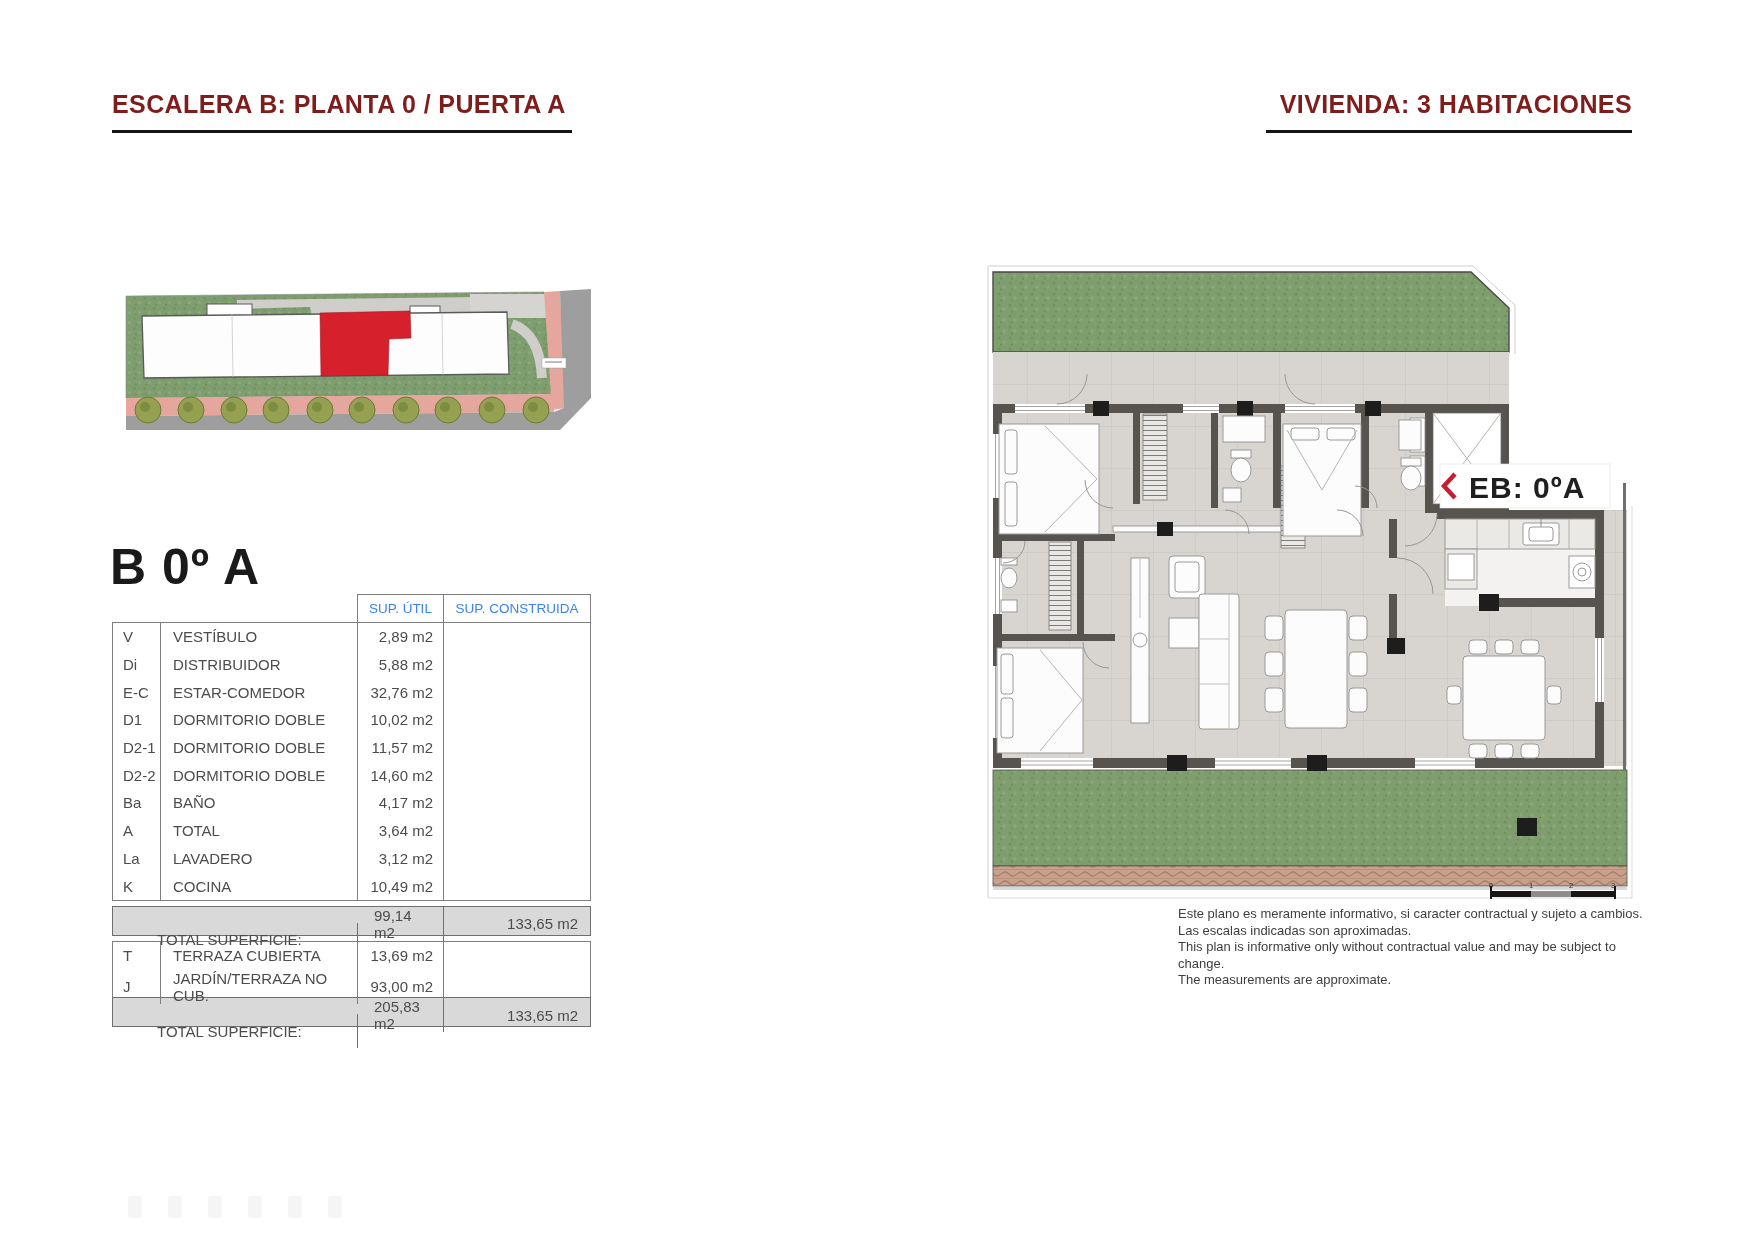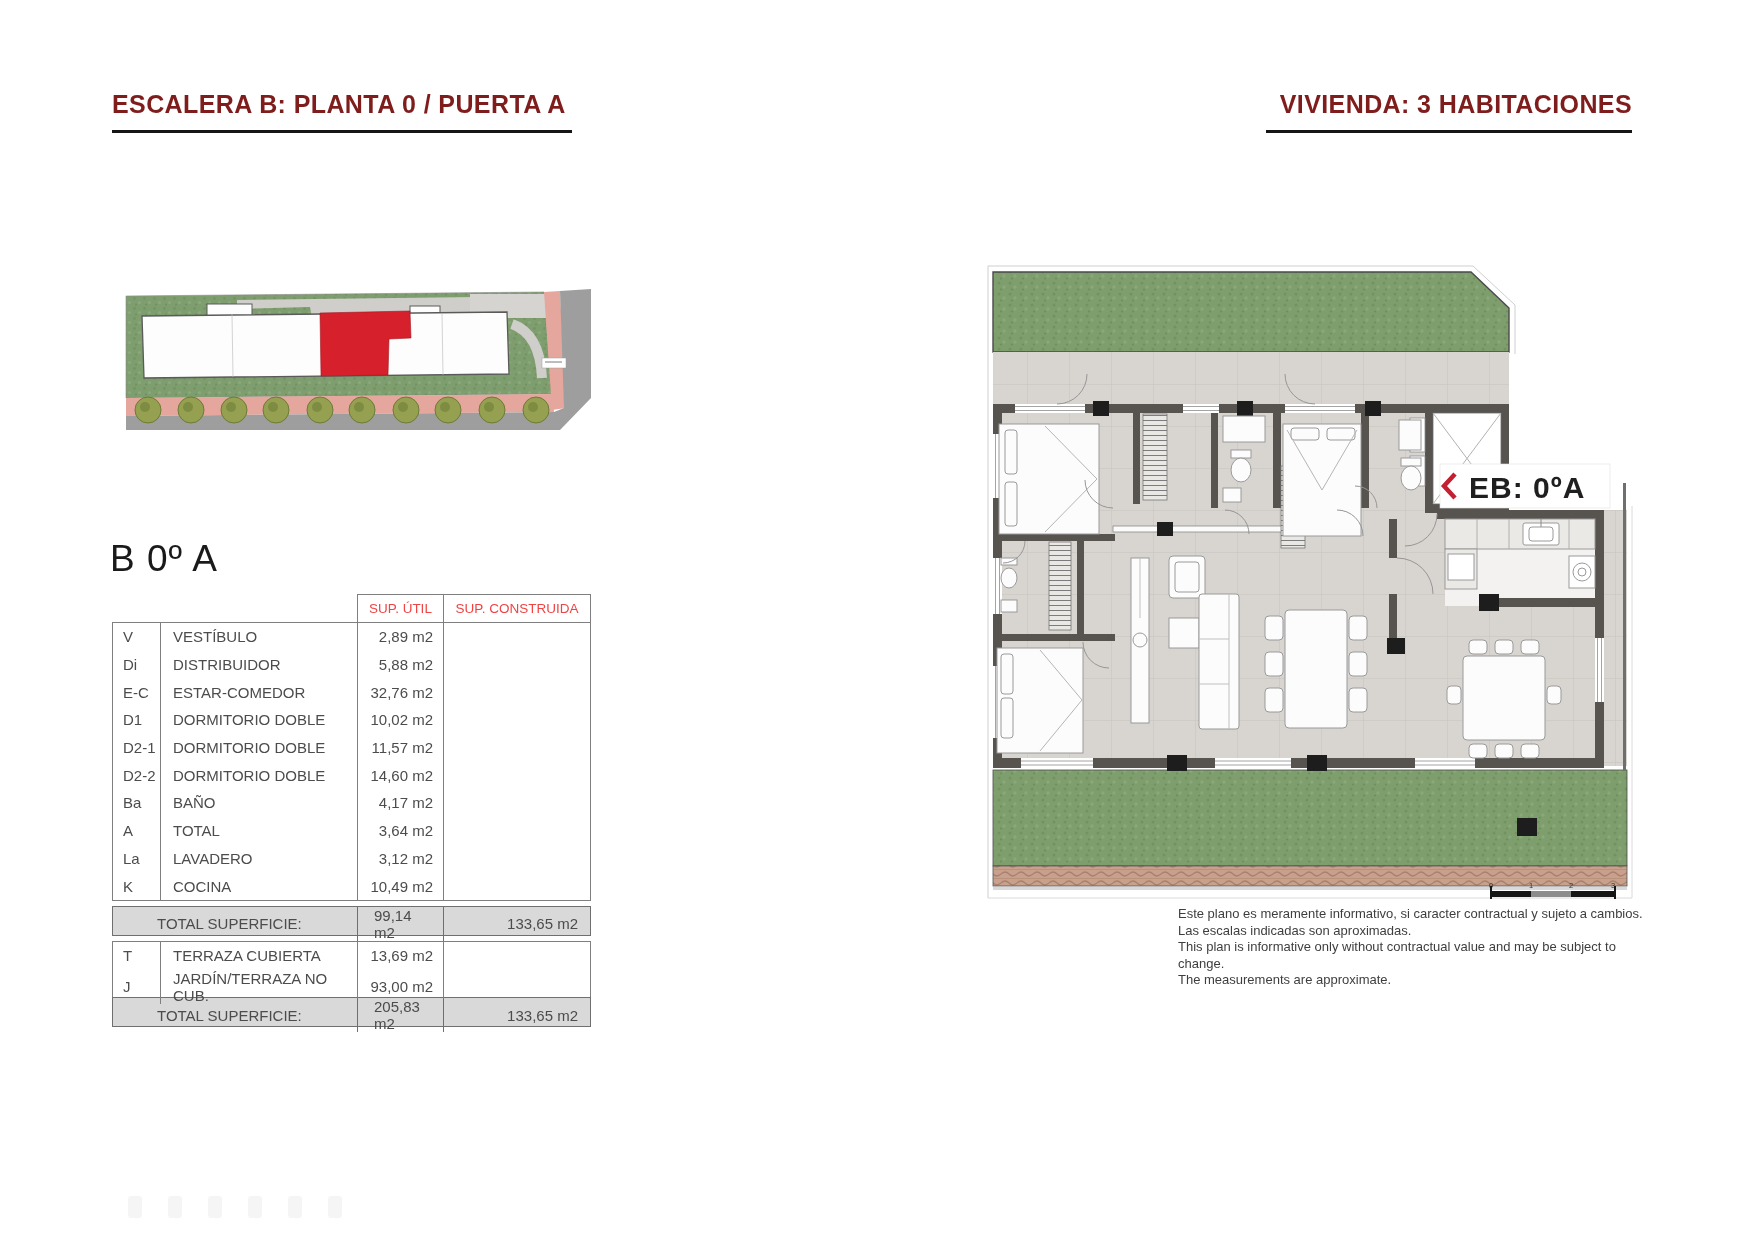--- a/index.html
+++ b/index.html
@@ -4,40 +4,40 @@
 <style>
   html,body{margin:0;padding:0;background:#e8e8e8;}
   .canvas{position:relative;width:1755px;height:1240px;background:#ffffff;overflow:hidden;
           font-family:"Liberation Sans", sans-serif;color:#222;}
   
   .hdr{position:absolute;top:90px;font-size:25px;font-weight:bold;color:#7f1d1d;
        letter-spacing:.4px;padding-bottom:11px;border-bottom:3px solid #161616;}
   .hdr-left{left:112px;width:460px;text-align:left;}
   .hdr-right{left:1266px;width:366px;text-align:right;}
   
-  .unit-title{position:absolute;left:110px;top:538px;font-size:37px;font-weight:normal;
+  .unit-title{position:absolute;left:110px;top:538px;font-size:50px;font-weight:bold;
               color:#1a1a1a;letter-spacing:1px;}
   
   .tbl{position:absolute;left:112px;top:594px;width:479px;font-size:15px;color:#4c4c4c;}
   .tbl *{box-sizing:border-box;}
   .tbl-head{display:grid;grid-template-columns:245px 87px 147px;height:29px;}
   .tbl-head .hcell{border:1px solid #7f7f7f;display:flex;align-items:center;justify-content:center;
-                   font-size:13.5px;color:#ef4444;background:#fff;}
+                   font-size:13.5px;color:#3b82f6;background:#fff;}
   .tbl-head .hcell + .hcell{border-left:none;}
   .box{border:1px solid #7f7f7f;margin-top:-1px;background:#fff;}
   .r{display:grid;grid-template-columns:48px 197px 86px 1fr;height:27.7px;}
   .r > div{display:flex;align-items:center;height:100%;}
   .c1{padding-left:10px;border-right:1px solid #7f7f7f;}
   .c2{padding-left:12px;border-right:1px solid #7f7f7f;}
   .c3{justify-content:flex-end;padding-right:10px;border-right:1px solid #7f7f7f;}
   .c4{justify-content:flex-end;padding-right:12px;}
   .total{display:grid;grid-template-columns:245px 86px 1fr;height:30px;background:#d9d9d9;
          border:1px solid #6f6f6f;margin-top:5px;}
   .total > div{display:flex;align-items:center;height:100%;}
-  .tlabel{padding-left:44px;border-right:1px solid #6f6f6f;}
+  .tlabel{padding-left:44px;border-right:1px solid #6f6f6f;margin-top:16px;}
   .tval{justify-content:flex-end;padding-right:10px;border-right:1px solid #6f6f6f;margin-left:16px;}
   .tval2{justify-content:flex-end;padding-right:12px;}
   .box2{border:1px solid #7f7f7f;margin-top:5px;background:#fff;}
   .total.joined{margin-top:-1px;}
   
   .disclaimer{position:absolute;left:1178px;top:906px;width:470px;font-size:13px;
               line-height:16.5px;color:#3e3e3e;}
   .disclaimer .para2{}
   
   .siteplan{position:absolute;left:112px;top:286px;}

